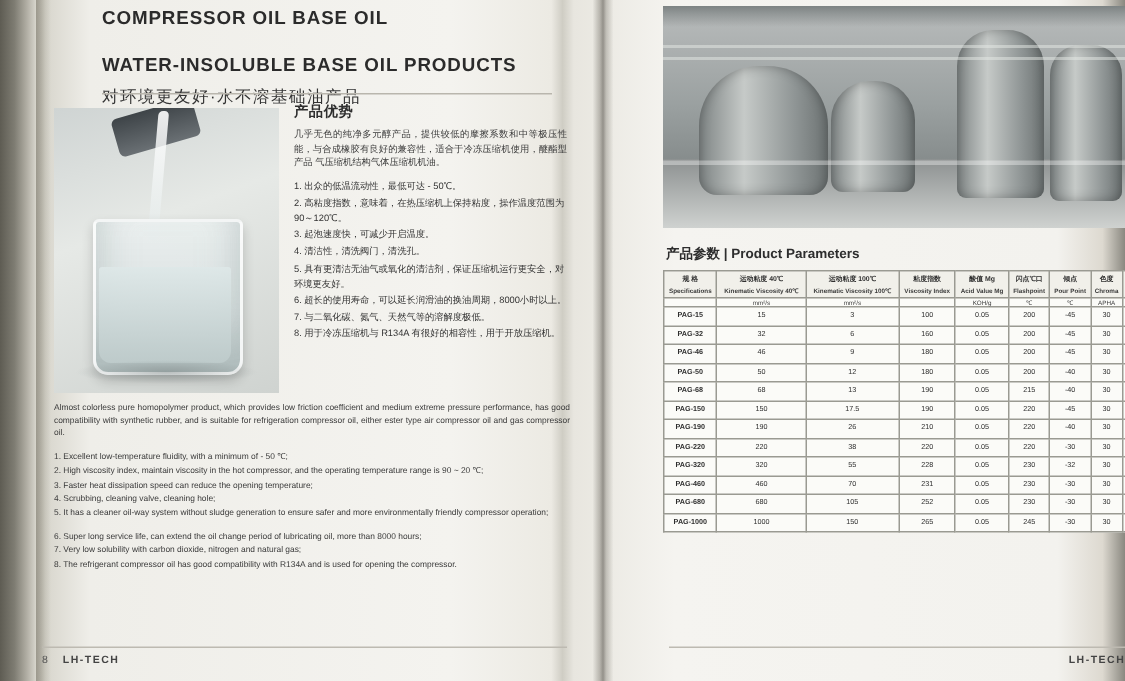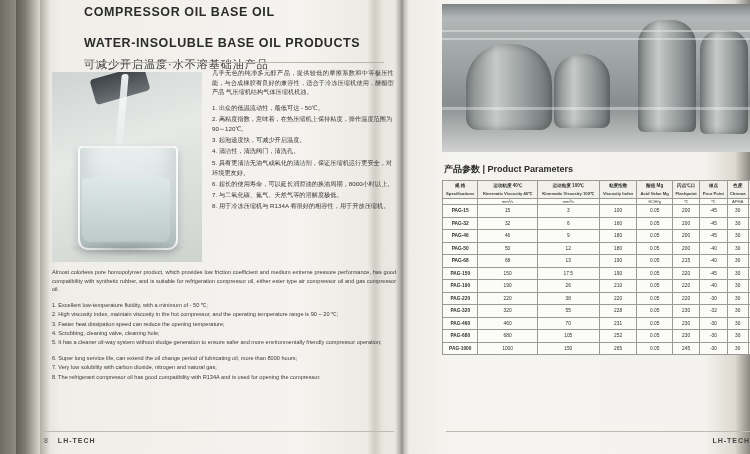--- a/index.html
+++ b/index.html
@@ -13,21 +13,21 @@
   #spread{
     position:absolute;left:0;top:0;width:750px;height:454px;
     background:linear-gradient(90deg,#6d6b63 0%,#8c8a80 2%,#d8d6cd 4%,#efeee9 8%,#f4f3ef 40%,#eceae3 49%,#cfcdc4 50%,#e8e6df 51%,#f5f4f0 60%,#f3f2ee 94%,#ddd9d0 98%,#8a8880 100%);
   }
   .gutter{
     position:absolute;top:0;bottom:0;left:395px;width:14px;
     background:linear-gradient(90deg,rgba(0,0,0,0) 0%,rgba(60,55,45,.30) 35%,rgba(40,35,28,.45) 50%,rgba(60,55,45,.25) 65%,rgba(0,0,0,0) 100%);
     pointer-events:none;z-index:30;
   }
   .page{position:absolute;top:0;height:454px;overflow:hidden;}
-  .left-page{left:16px;width:420px;}
+  .left-page{left:0;width:420px;}
   .right-page{left:402px;width:348px;margin-left:32px;}
 
   
   .hdr{position:absolute;left:68px;top:4px;width:300px;}
   .hdr .t1{font-size:12.5px;letter-spacing:.6px;color:#2b2b2b;font-weight:600;line-height:17px;}
   .hdr .t2{font-size:12.5px;letter-spacing:.6px;color:#2b2b2b;font-weight:600;line-height:17px;margin-top:14px;}
   .hdr .t3{font-size:11px;color:#333;margin-top:5px;letter-spacing:1px;}
   .hdr-rule{position:absolute;left:68px;top:62px;width:300px;height:1px;background:#b9b6ad;}
 
   
@@ -136,33 +136,34 @@
 <div id="spread">
 
   <div class="page left-page">
 
     <div class="bind"></div>
     <div class="bind2"></div>
 
     <div class="hdr">
       <div class="t1">COMPRESSOR OIL BASE OIL</div>
       <div class="t2">WATER-INSOLUBLE BASE OIL PRODUCTS</div>
-      <div class="t3">可减少开启温度·水不溶基础油产品</div>
+      <div class="t3">对环境更友好·水不溶基础油产品</div>
     </div>
     <div class="hdr-rule"></div>
 
     <div class="glass-photo">
       <div class="spout"></div>
       <div class="pour"></div>
       <div class="cup"></div>
       <div class="liquid"></div>
       <div class="shadow"></div>
     </div>
 
     <div class="cn-block">
+      <div class="cn-title">产品优势</div>
       <div class="cn-para">几乎无色的纯净多元醇产品，提供较低的摩擦系数和中等极压性能，与合成橡胶有良好的兼容性，适合于冷冻压缩机使用，醚酯型产品 气压缩机结构气体压缩机机油。</div>
       <div class="cn-list">
         <div>1. 出众的低温流动性，最低可达 - 50℃。</div>
         <div>2. 高粘度指数，意味着，在热压缩机上保持粘度，操作温度范围为 90～120℃。</div>
         <div>3. 起泡速度快，可减少开启温度。</div>
         <div>4. 清洁性，清洗阀门，清洗孔。</div>
         <div>5. 具有更清洁无油气或氧化的清洁剂，保证压缩机运行更安全，对环境更友好。</div>
         <div>6. 超长的使用寿命，可以延长润滑油的换油周期，8000小时以上。</div>
         <div>7. 与二氧化碳、氮气、天然气等的溶解度极低。</div>
         <div>8. 用于冷冻压缩机与 R134A 有很好的相容性，用于开放压缩机。</div>

